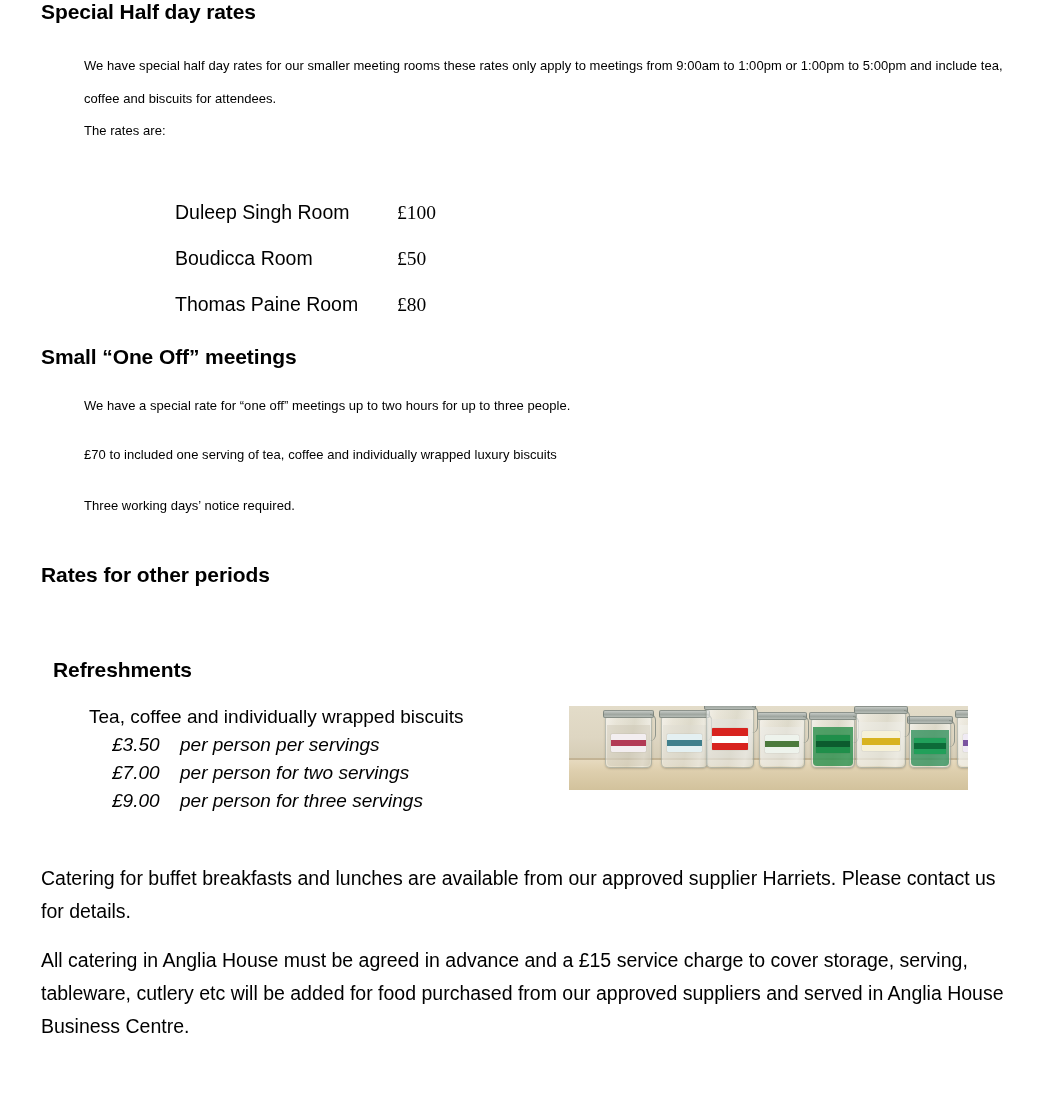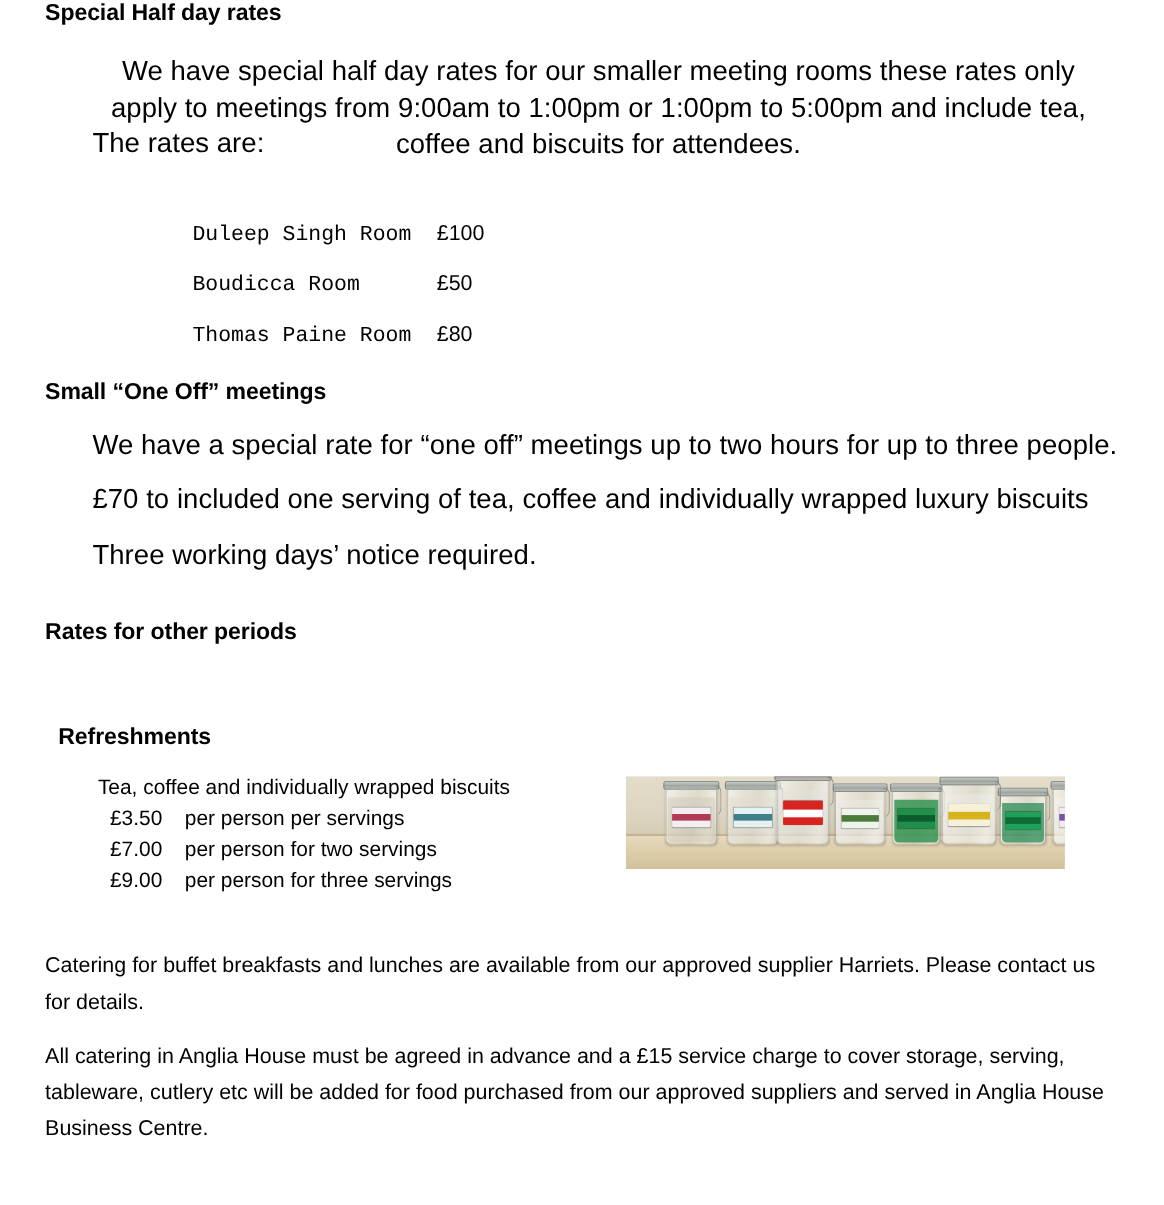--- a/index.html
+++ b/index.html
@@ -35,55 +35,54 @@
     white-space: nowrap;
   }
   .heading.h-main   { left: 41px; }
   .heading.h-indent { left: 53px; }
 
   
   .para {
     position: absolute;
     left: 84px;
     font-family: "Liberation Sans Narrow", "Liberation Sans", sans-serif;
-    font-size: 25px;
+    font-size: 13px;
     line-height: 33px;
     letter-spacing: 0.05px;
     color: #000000;
-    text-align: center;
   }
 
   
   .rate-row {
     position: absolute;
     left: 175px;
     font-family: "Liberation Sans Narrow", "Liberation Sans", sans-serif;
     font-size: 19.5px;
     line-height: 26px;
     white-space: nowrap;
   }
   .rate-row .room-name {
     display: inline-block;
     width: 222px;
-    font-family: Liberation Mono, monospace;
   }
   .rate-row .room-price {
     display: inline-block;
+    font-family: Liberation Serif, serif;
   }
 
   
   .refresh-line {
     position: absolute;
     font-family: "Liberation Sans", sans-serif;
     font-size: 19px;
     line-height: 28px;
     white-space: nowrap;
   }
   .refresh-head { left: 89px; text-align: center; }
-  .refresh-item { left: 100px; }
+  .refresh-item { left: 112px; font-style: italic; }
   .refresh-item .amount {
     display: inline-block;
     width: 68px;
   }
 
   
   .photo {
     position: absolute;
     left: 569px;
     top: 706px;

